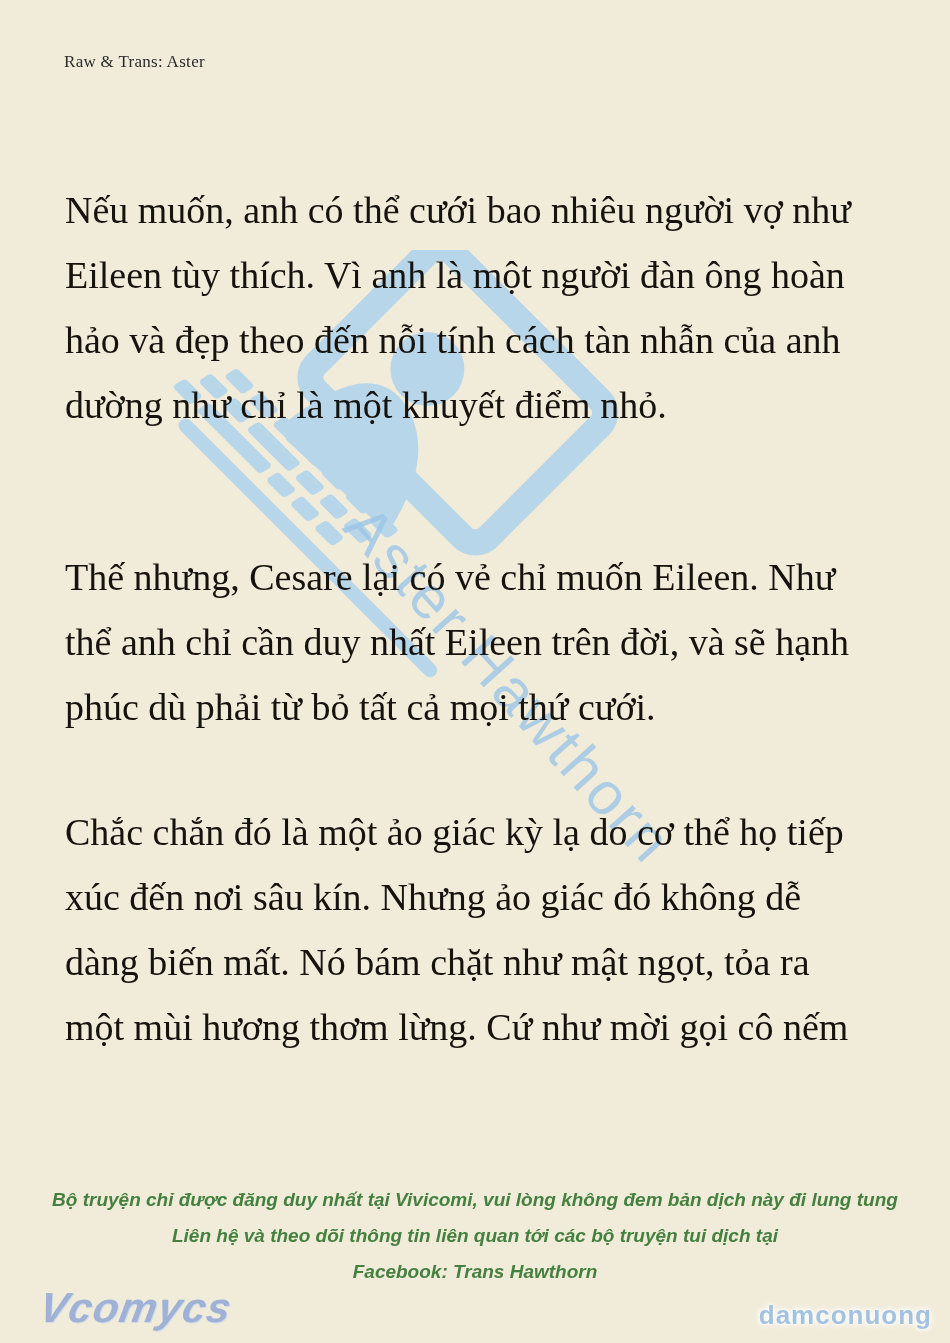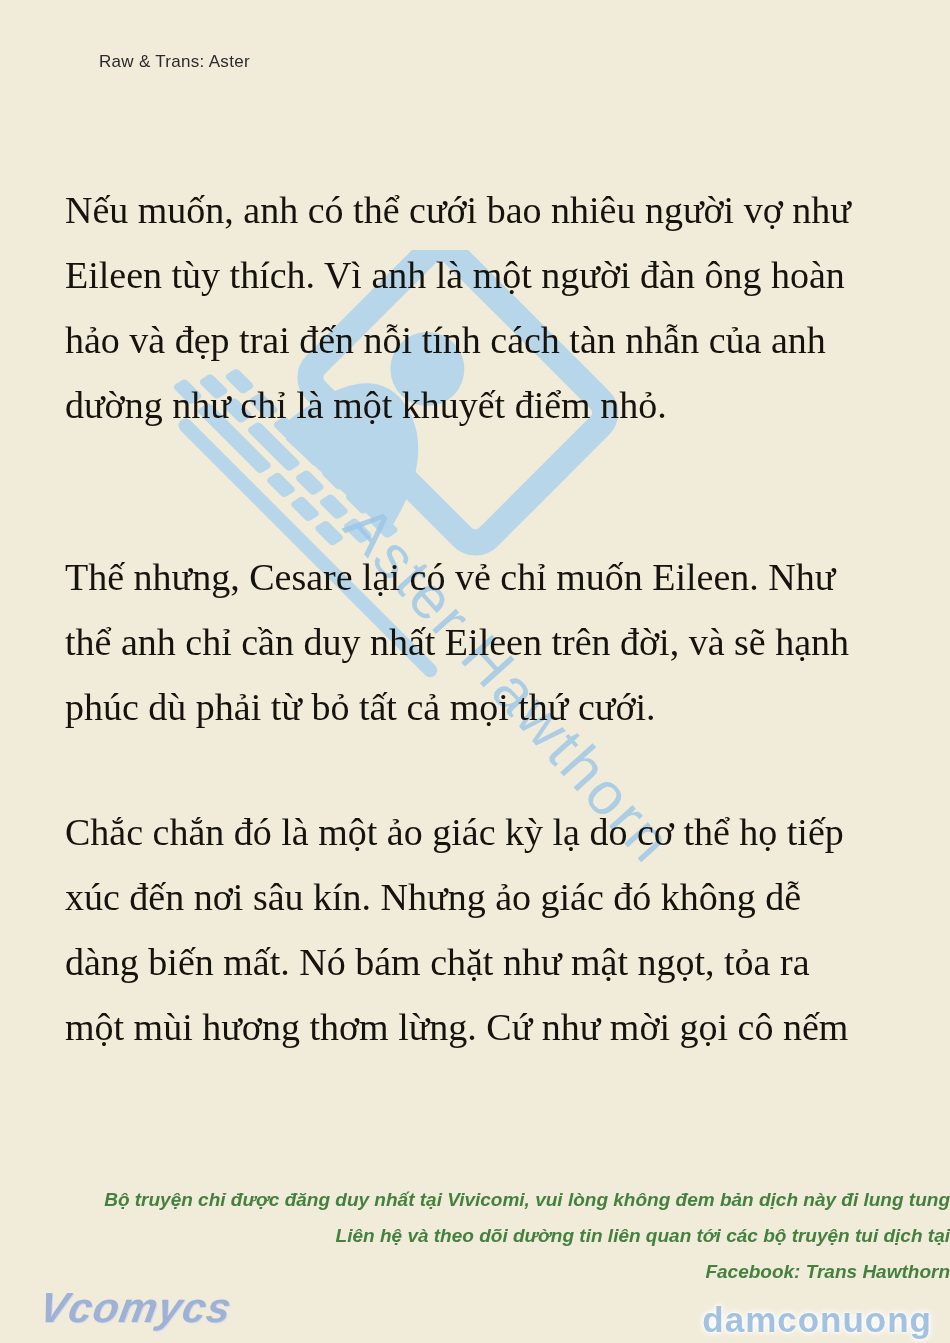--- a/index.html
+++ b/index.html
@@ -5,24 +5,23 @@
   html,body{margin:0;padding:0;}
   .page{
     position:relative;
     width:950px;height:1343px;
     background:#f1ebd9;
     overflow:hidden;
     font-family:"Liberation Serif", serif;
   }
   .header{
     position:absolute;top:52px;left:64px;
-    font-family:Liberation Sans, sans-serif;
+    font-family:Liberation Serif, serif;
     font-size:17px;color:#2b2b2b;z-index:3;
     letter-spacing:.3px;
-    margin-left:35px;
   }
   
   .wm-icon{
     position:absolute;left:135px;top:250px;z-index:1;
     opacity:.95;
   }
   .wm-text{
     position:absolute;left:382px;top:492px;z-index:1;
     font-family:"Liberation Sans", sans-serif;
     font-size:60px;letter-spacing:3px;white-space:nowrap;
@@ -35,40 +34,40 @@
     position:absolute;left:0;margin:0;
     font-size:38px;line-height:65px;color:#16130e;
     white-space:pre;
   }
   .p0{top:178px;}
   .p1{top:545px;}
   .p2{top:800px;}
   
   .footer{
     position:absolute;top:1182px;left:0;width:950px;z-index:3;
-    text-align:right;
+    text-align:center;
     font-family:"Liberation Sans", sans-serif;
     font-style:italic;font-weight:bold;
     font-size:19px;line-height:36px;
     color:#44813f;
   }
   
   .logo-vcomycs{
     position:absolute;left:40px;top:1284px;z-index:3;
     font-family:"Liberation Sans", sans-serif;
     font-style:italic;font-weight:bold;
     font-size:42px;letter-spacing:1px;
     color:#9fb2d6;
     transform:skewX(-10deg);
     text-shadow:1px 1px 0 #cdd8ec;
   }
   .logo-damconuong{
     position:absolute;right:18px;top:1300px;z-index:3;
     font-family:"Liberation Sans", sans-serif;
-    font-weight:bold;font-size:35px;letter-spacing:1px;
+    font-weight:bold;font-size:26px;letter-spacing:1px;
     color:#a3c2e0;
     text-shadow:0 0 3px #ffffff,0 0 6px #ffffff,0 0 10px #ffffff;
   }
 </style>
 </head>
 <body>
 
 <div class="page">
 
   <div class="header">Raw &amp; Trans: Aster</div>
@@ -108,33 +107,33 @@
 
         <rect x="62" y="322" width="360" height="14" rx="7" fill="#b5d5ea"></rect>
       </g>
     </svg>
   </div>
   <div class="wm-text">Aster Hawthorn</div>
 
   <div class="story">
     <p class="p0">Nếu muốn, anh có thể cưới bao nhiêu người vợ như
 Eileen tùy thích. Vì anh là một người đàn ông hoàn
-hảo và đẹp trai đến nỗi tính cách tàn nhẫn của anh
+hảo và đẹp theo đến nỗi tính cách tàn nhẫn của anh
 dường như chỉ là một khuyết điểm nhỏ.</p>
     <p class="p1">Thế nhưng, Cesare lại có vẻ chỉ muốn Eileen. Như
 thể anh chỉ cần duy nhất Eileen trên đời, và sẽ hạnh
 phúc dù phải từ bỏ tất cả mọi thứ cưới.</p>
     <p class="p2">Chắc chắn đó là một ảo giác kỳ lạ do cơ thể họ tiếp
 xúc đến nơi sâu kín. Nhưng ảo giác đó không dễ
 dàng biến mất. Nó bám chặt như mật ngọt, tỏa ra
 một mùi hương thơm lừng. Cứ như mời gọi cô nếm</p>
   </div>
 
   <div class="footer">
     <div>Bộ truyện chỉ được đăng duy nhất tại Vivicomi, vui lòng không đem bản dịch này đi lung tung</div>
-    <div>Liên hệ và theo dõi dường tin liên quan tới các bộ truyện tui dịch tại</div>
+    <div>Liên hệ và theo dõi thông tin liên quan tới các bộ truyện tui dịch tại</div>
     <div>Facebook: Trans Hawthorn</div>
   </div>
 
   <div class="logo-vcomycs">Vcomycs</div>
   <div class="logo-damconuong">damconuong</div>
 
 </div>
 
 </body></html>

